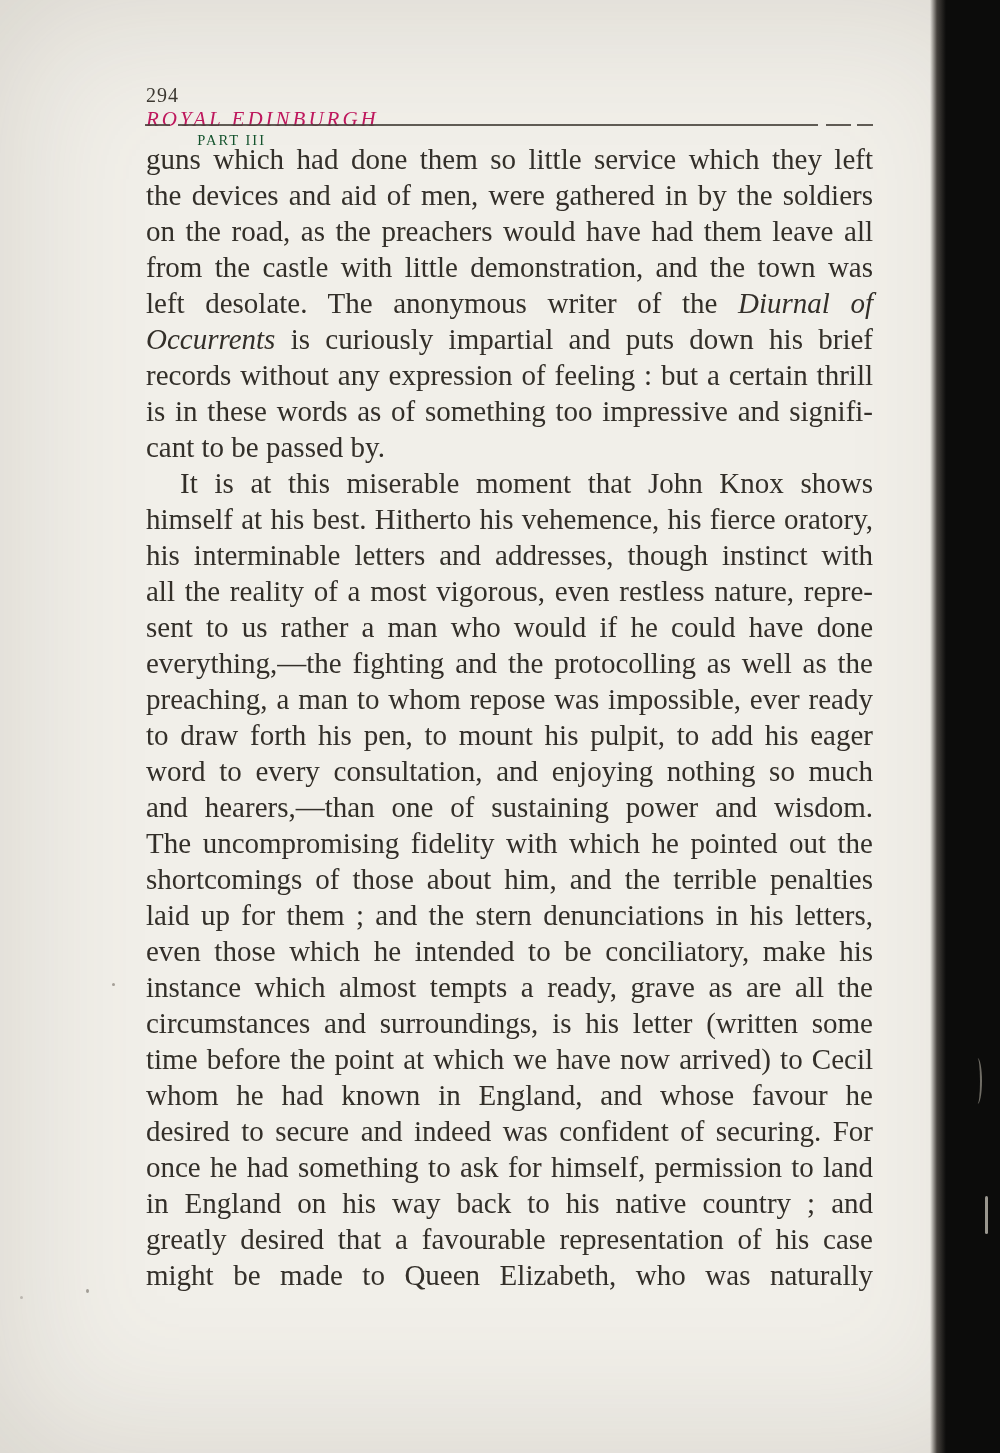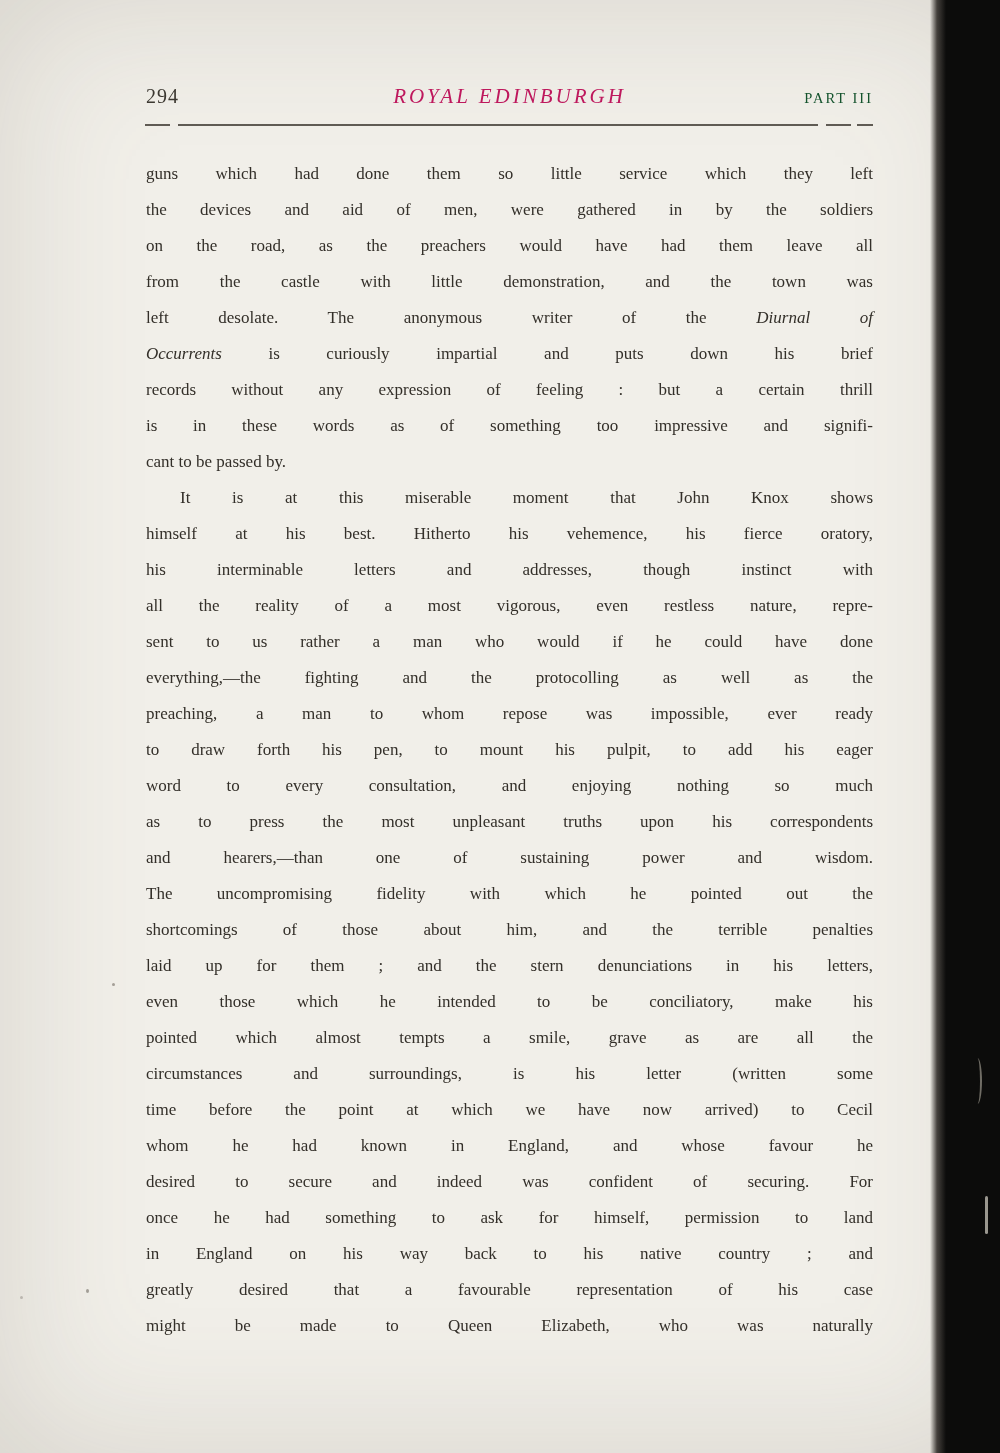--- a/index.html
+++ b/index.html
@@ -18,20 +18,21 @@
   }
 
   
   .running-header {
     position: absolute;
     left: 146px;
     top: 84px;
     width: 727px;
     display: flex;
     align-items: baseline;
+    flex-direction: column;
   }
   .page-number {
     width: 120px;
     font-size: 20px;
     letter-spacing: 1px;
     color: #3c3831;
   }
   .running-title {
     flex: 1;
     text-align: center;
@@ -62,24 +63,23 @@
       #46413a 97.8% 100%);
     opacity: 0.85;
   }
 
   
   .body-text {
     position: absolute;
     left: 146px;
     top: 141px;
     width: 727px;
-    font-size: 17px;
+    font-size: 29px;
     line-height: 36px;
     color: var(--ink, #332f29);
-    margin-top: 15px;
   }
   .line {
     text-align: justify;
     text-align-last: justify;
     white-space: normal;
   }
   .line.final { text-align-last: left; }
   .paragraph.indented .line:first-child { padding-left: 34px; }
   em { }
 
@@ -150,27 +150,26 @@
       <div class="paragraph indented">
         <div class="line"><span>It is at this miserable moment that John Knox shows</span></div>
         <div class="line"><span>himself at his best. Hitherto his vehemence, his fierce oratory,</span></div>
         <div class="line"><span>his interminable letters and addresses, though instinct with</span></div>
         <div class="line"><span>all the reality of a most vigorous, even restless nature, repre-</span></div>
         <div class="line"><span>sent to us rather a man who would if he could have done</span></div>
         <div class="line"><span>everything,—the fighting and the protocolling as well as the</span></div>
         <div class="line"><span>preaching, a man to whom repose was impossible, ever ready</span></div>
         <div class="line"><span>to draw forth his pen, to mount his pulpit, to add his eager</span></div>
         <div class="line"><span>word to every consultation, and enjoying nothing so much</span></div>
-        <div class="line"><span>as to press the most unpleasant truths upon his correspondents</span></div>
         <div class="line"><span>and hearers,—than one of sustaining power and wisdom.</span></div>
         <div class="line"><span>The uncompromising fidelity with which he pointed out the</span></div>
         <div class="line"><span>shortcomings of those about him, and the terrible penalties</span></div>
         <div class="line"><span>laid up for them ; and the stern denunciations in his letters,</span></div>
         <div class="line"><span>even those which he intended to be conciliatory, make his</span></div>
-        <div class="line"><span>pointed which almost tempts a smile, grave as are all the</span></div>
+        <div class="line"><span>instance which almost tempts a ready, grave as are all the</span></div>
         <div class="line"><span>circumstances and surroundings, is his letter (written some</span></div>
         <div class="line"><span>time before the point at which we have now arrived) to Cecil</span></div>
         <div class="line"><span>whom he had known in England, and whose favour he</span></div>
         <div class="line"><span>desired to secure and indeed was confident of securing. For</span></div>
         <div class="line"><span>once he had something to ask for himself, permission to land</span></div>
         <div class="line"><span>in England on his way back to his native country ; and</span></div>
         <div class="line"><span>greatly desired that a favourable representation of his case</span></div>
         <div class="line"><span>might be made to Queen Elizabeth, who was naturally</span></div>
       </div>
     </main>

